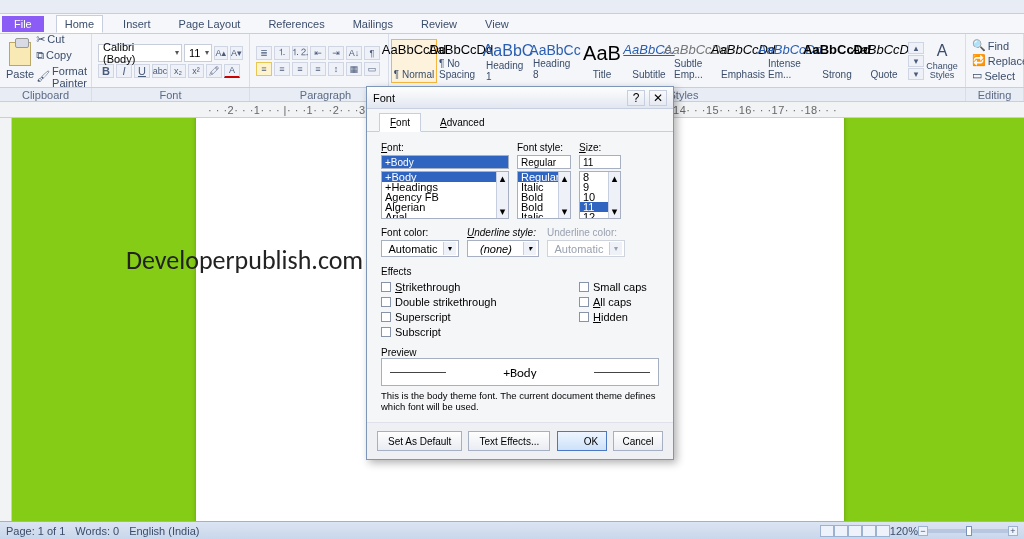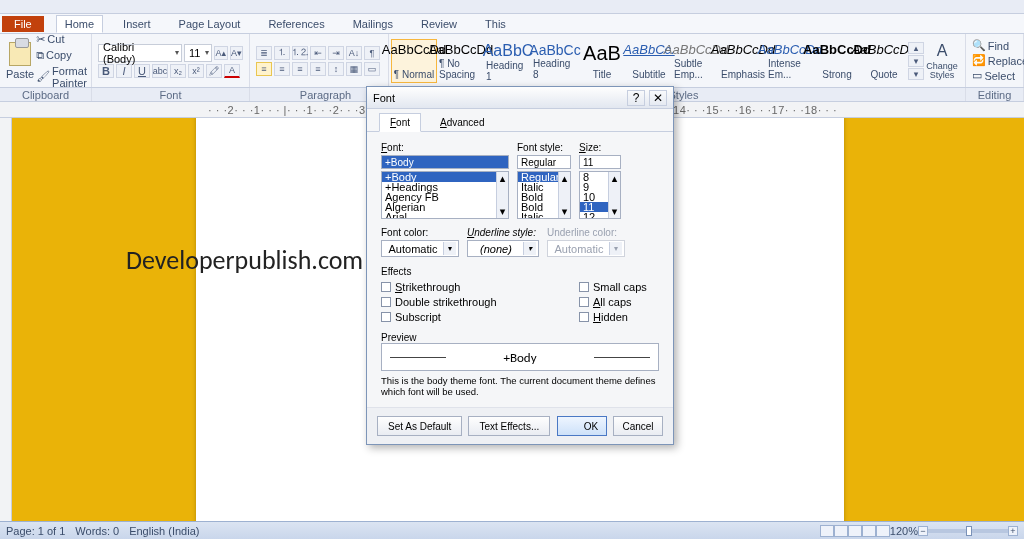--- a/index.html
+++ b/index.html
@@ -4,21 +4,21 @@
 <style>
   * { margin: 0; padding: 0; box-sizing: border-box; font-family: "Segoe UI", Tahoma, sans-serif; font-size: 11px; }
   body { background: #fff; width: 1024px; height: 539px; overflow: hidden; position: relative; }
 
   
   .titlebar { height: 14px; background: #e8ecf5; border-bottom: 1px solid #c6cedf; }
 
   
   .tabs { height: 20px; background: #f5f7fb; display:flex; align-items:center; padding-left:2px; gap:12px; border-bottom:1px solid #c6cedf;}
   .tab { padding: 2px 8px; color:#3b4d6b; }
-  .tab.file { background:#c2410c; color:#fff; padding:2px 12px; }
+  .tab.file { background:#8b5cf6; color:#fff; padding:2px 12px; }
   .tab.active { background:#fff; border:1px solid #c6cedf; border-bottom:1px solid #fff; margin-bottom:-1px; }
 
   
   .ribbon { height: 54px; background:#f4f6fa; display:flex; border-bottom:1px solid #c6cedf; }
   .ribbon-group { border-right:1px solid #d9dde8; padding:2px 6px; display:flex; flex-direction:column; justify-content:center; gap:2px; position:relative;}
   .ribbon-labels { height:14px; background:#e8ecf5; display:flex; border-bottom:1px solid #c6cedf; font-size:10px; color:#5c6b85;}
   .ribbon-labels div { text-align:center; border-right:1px solid #d9dde8; padding:0 2px; line-height:14px;}
   .btn-small { width:16px; height:14px; background:#eef1f7; border:1px solid #cfd5e3; display:inline-flex; align-items:center; justify-content:center; font-size:9px; color:#4a5a7a;}
   .row { display:flex; align-items:center; gap:2px; }
   .big-btn { width:32px; height:44px; display:flex; flex-direction:column; align-items:center; justify-content:center; gap:2px; font-size:10px; color:#3b4d6b;}
@@ -29,21 +29,21 @@
   .style-box { width:46px; height:44px; border:1px solid transparent; display:flex; flex-direction:column; align-items:center; justify-content:space-between; padding:2px 0;}
   .style-box.selected { border:1px solid #f7b73e; background:#fdf3dc;}
   .style-sample { font-size:13px; }
   .style-name { font-size:10px; color:#3b4d6b;}
 
   
   .ruler { height:16px; background:#f2f3f5; border-bottom:1px solid #c6cedf; position:relative; font-size:8px; color:#666; display:flex; align-items:center; padding-left:12px;}
   .ruler-scale { margin-left:196px; letter-spacing:0.5px; white-space:nowrap;}
 
   
-  .workspace { position:absolute; top:104px; left:0; right:0; bottom:18px; background:#eab308; overflow:hidden;}
+  .workspace { position:absolute; top:104px; left:0; right:0; bottom:18px; background:#84cc16; overflow:hidden;}
   .vruler { position:absolute; left:0; top:0; bottom:0; width:12px; background:#f2f3f5; border-right:1px solid #c6cedf;}
   .page { position:absolute; left:196px; top:2px; width:648px; height:436px; background:#fff; box-shadow:0 0 4px rgba(0,0,0,0.25);}
   .page-text { position:absolute; left:-70px; top:138px; font-family: Calibri, sans-serif; font-size:26px; color:#222;}
 
   
   .dialog { position:absolute; left:366px; top:86px; width:308px; background:#f5f6f8; border:1px solid #7d95b8; box-shadow:3px 3px 8px rgba(0,0,0,0.3);}
   .dlg-title { height:22px; background:linear-gradient(#fefefe,#e2e7f0); display:flex; align-items:center; justify-content:space-between; padding:0 6px; border-bottom:1px solid #c6cedf;}
   .dlg-close { width:18px; height:16px; border:1px solid #c6cedf; display:flex; align-items:center; justify-content:center; font-size:12px;}
   .dlg-tabs { display:flex; padding:4px 12px 0; gap:8px; border-bottom:1px solid #c6cedf;}
   .dlg-tab { padding:3px 10px; font-size:10px; border:1px solid transparent; border-bottom:none;}
@@ -85,21 +85,21 @@
 <div class="titlebar"></div>
 
 <div class="tabs">
   <div class="tab file">File</div>
   <div class="tab active">Home</div>
   <div class="tab">Insert</div>
   <div class="tab">Page Layout</div>
   <div class="tab">References</div>
   <div class="tab">Mailings</div>
   <div class="tab">Review</div>
-  <div class="tab">This</div>
+  <div class="tab">View</div>
 </div>
 
 <div class="ribbon">
 
   <div class="ribbon-group" style="width:92px;">
     <div class="row">
       <div class="big-btn">
         <div class="paste-icon"></div>
         <span>Paste</span>
       </div>
@@ -353,20 +353,24 @@
           <div class="checkbox-row">
               <div class="chk"></div>
               <span class="underline-first">Strikethrough</span>
             </div>
           <div class="checkbox-row">
               <div class="chk"></div>
               <span>Double strikethrough</span>
             </div>
           <div class="checkbox-row">
               <div class="chk"></div>
+              <span>Superscript</span>
+            </div>
+          <div class="checkbox-row">
+              <div class="chk"></div>
               <span>Subscript</span>
             </div>
         </div>
         <div class="field-col" style="gap:3px;">
           <div class="checkbox-row">
               <div class="chk"></div>
               <span>Small caps</span>
             </div>
           <div class="checkbox-row">
               <div class="chk"></div>

